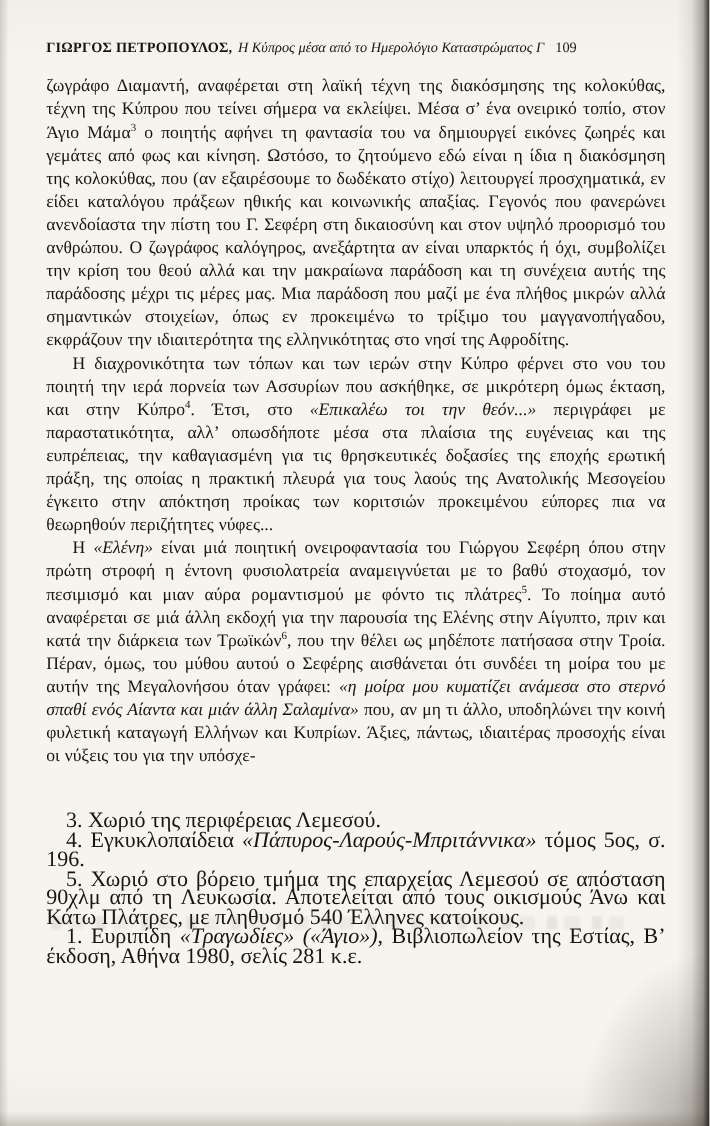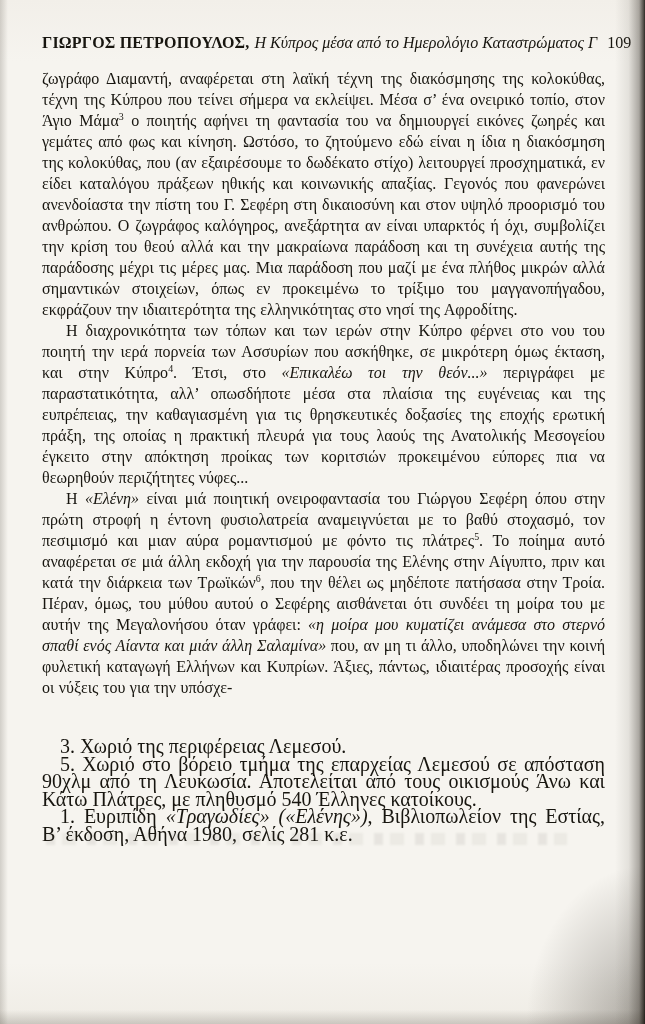--- a/index.html
+++ b/index.html
@@ -46,22 +46,22 @@
     position: absolute; left: 46px; right: 78px; top: 833px; height: 12px;
     background: repeating-linear-gradient(90deg,
       rgba(110,105,95,0.20) 0 9px, rgba(110,105,95,0) 9px 16px,
       rgba(110,105,95,0.14) 16px 30px, rgba(110,105,95,0) 30px 41px);
     filter: blur(1.2px);
     opacity: 0.55;
     pointer-events: none;
   }
 
   .page-header {
-    display: flex; justify-content: space-between; align-items: baseline;
-    font-size: 16px; line-height: 16px;
+    display: flex; align-items: baseline;
+    font-size: 13px; line-height: 16px;
     white-space: nowrap;
   }
   .page-header .hdr-author { font-weight: bold; letter-spacing: 0.2px; }
   .page-header .hdr-title  { font-style: italic; margin-left: 5px; }
   .page-header .hdr-pageno { margin-left: 10px; margin-top: 13px; }
 
   .body-text { margin-top: 17px; }
   .para {
     margin: 0;
     font-size: 16px;
@@ -102,22 +102,23 @@
   <main class="body-text">
     <p class="para flush"><span>ζωγράφο Διαμαντή, αναφέρεται στη λαϊκή τέχνη της διακόσμησης της κολοκύθας, τέχνη της Κύπρου που τείνει σήμερα να εκλείψει. Μέσα σ’ ένα ονειρικό τοπίο, στον Άγιο Μάμα</span><sup class="fnref">3</sup><span> ο ποιητής αφήνει τη φαντασία του να δημιουργεί εικόνες ζωηρές και γεμάτες από φως και κίνηση. Ωστόσο, το ζητούμενο εδώ είναι η ίδια η διακόσμηση της κολοκύθας, που (αν εξαιρέσουμε το δωδέκατο στίχο) λειτουργεί προσχηματικά, εν είδει καταλόγου πράξεων ηθικής και κοινωνικής απαξίας. Γεγονός που φανερώνει ανενδοίαστα την πίστη του Γ. Σεφέρη στη δικαιοσύνη και στον υψηλό προορισμό του ανθρώπου. Ο ζωγράφος καλόγηρος, ανεξάρτητα αν είναι υπαρκτός ή όχι, συμβολίζει την κρίση του θεού αλλά και την μακραίωνα παράδοση και τη συνέχεια αυτής της παράδοσης μέχρι τις μέρες μας. Μια παράδοση που μαζί με ένα πλήθος μικρών αλλά σημαντικών στοιχείων, όπως εν προκειμένω το τρίξιμο του μαγγανοπήγαδου, εκφράζουν την ιδιαιτερότητα της ελληνικότητας στο νησί της Αφροδίτης.</span></p>
 
     <p class="para"><span>Η διαχρονικότητα των τόπων και των ιερών στην Κύπρο φέρνει στο νου του ποιητή την ιερά πορνεία των Ασσυρίων που ασκήθηκε, σε μικρότερη όμως έκταση, και στην Κύπρο</span><sup class="fnref">4</sup><span>. Έτσι, στο </span><span class="ital">«Επικαλέω τοι την θεόν...»</span><span> περιγράφει με παραστατικότητα, αλλ’ οπωσδήποτε μέσα στα πλαίσια της ευγένειας και της ευπρέπειας, την καθαγιασμένη για τις θρησκευτικές δοξασίες της εποχής ερωτική πράξη, της οποίας η πρακτική πλευρά για τους λαούς της Ανατολικής Μεσογείου έγκειτο στην απόκτηση προίκας των κοριτσιών προκειμένου εύπορες πια να θεωρηθούν περιζήτητες νύφες...</span></p>
 
     <p class="para"><span>Η </span><span class="ital">«Ελένη»</span><span> είναι μιά ποιητική ονειροφαντασία του Γιώργου Σεφέρη όπου στην πρώτη στροφή η έντονη φυσιολατρεία αναμειγνύεται με το βαθύ στοχασμό, τον πεσιμισμό και μιαν αύρα ρομαντισμού με φόντο τις πλάτρες</span><sup class="fnref">5</sup><span>. Το ποίημα αυτό αναφέρεται σε μιά άλλη εκδοχή για την παρουσία της Ελένης στην Αίγυπτο, πριν και κατά την διάρκεια των Τρωϊκών</span><sup class="fnref">6</sup><span>, που την θέλει ως μηδέποτε πατήσασα στην Τροία. Πέραν, όμως, του μύθου αυτού ο Σεφέρης αισθάνεται ότι συνδέει τη μοίρα του με αυτήν της Μεγαλονήσου όταν γράφει: </span><span class="ital">«η μοίρα μου κυματίζει ανάμεσα στο στερνό σπαθί ενός Αίαντα και μιάν άλλη Σαλαμίνα»</span><span> που, αν μη τι άλλο, υποδηλώνει την κοινή φυλετική καταγωγή Ελλήνων και Κυπρίων. Άξιες, πάντως, ιδιαιτέρας προσοχής είναι οι νύξεις του για την υπόσχε-</span></p>
   </main>
 
   <footer class="footnotes">
     <p class="footnote"><span>3. Χωριό της περιφέρειας Λεμεσού.</span></p>
+    <p class="footnote"><span>4. Εγκυκλοπαίδεια </span><span class="ital">«Πάπυρος-Λαρούς-Μπριτάννικα»</span><span> τόμος 5ος, σ. 196.</span></p>
     <p class="footnote"><span>5. Χωριό στο βόρειο τμήμα της επαρχείας Λεμεσού σε απόσταση 90χλμ από τη Λευκωσία. Αποτελείται από τους οικισμούς Άνω και Κάτω Πλάτρες, με πληθυσμό 540 Έλληνες κατοίκους.</span></p>
-    <p class="footnote"><span>1. Ευριπίδη </span><span class="ital">«Τραγωδίες» («Ελένης»)</span><span>,  Βιβλιοπωλείον της Εστίας, Β’ έκδοση, Αθήνα 1980, σελίς 281 κ.ε.</span></p>
+    <p class="footnote"><span>1. Ευριπίδη </span><span class="ital">«Τραγωδίες» («Άγιο»)</span><span>,  Βιβλιοπωλείον της Εστίας, Β’ έκδοση, Αθήνα 1980, σελίς 281 κ.ε.</span></p>
   </footer>
 
   <div class="bleed-band"></div>
   <div class="scan-edge-left"></div>
   <div class="scan-edge-bottom"></div>
   <div class="corner-smudge"></div>
   <div class="scan-edge-right"></div>
 
 </div>
 

